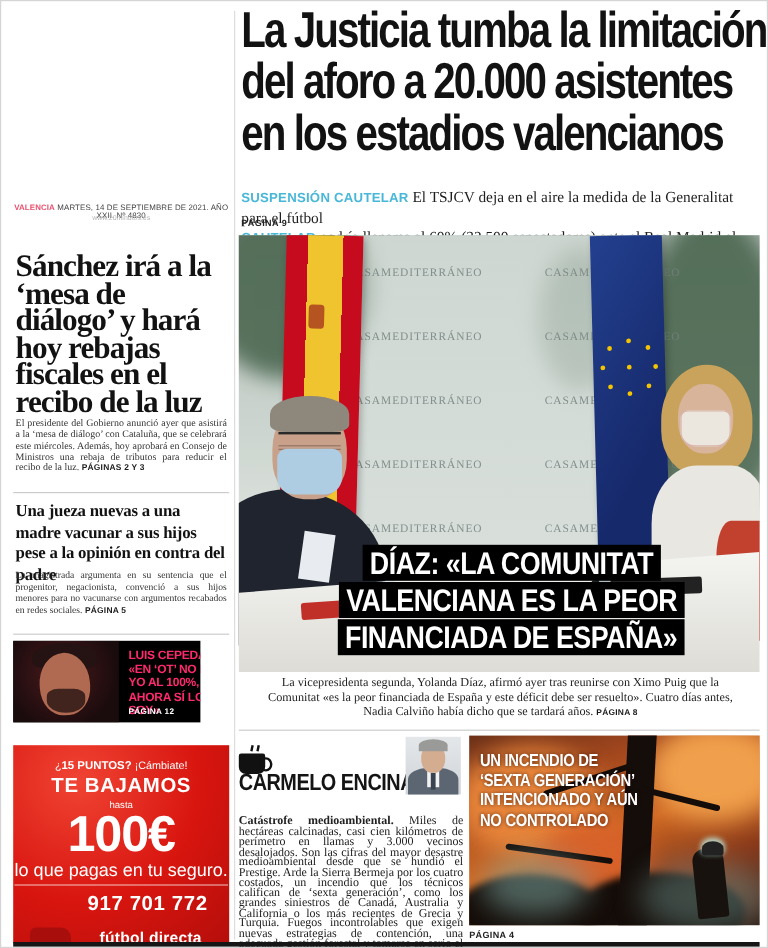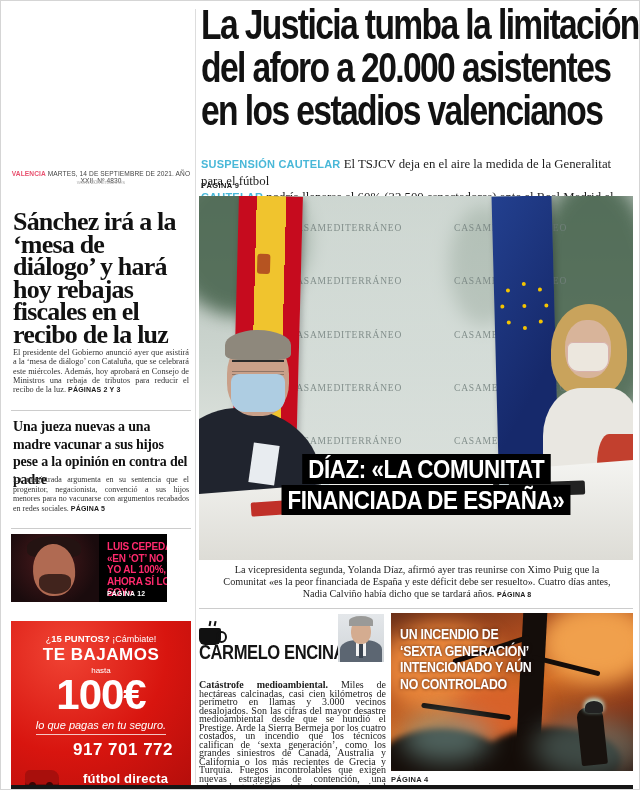--- a/index.html
+++ b/index.html
@@ -47,21 +47,21 @@
   .promo-quote{left:96px;top:7px;width:82px;color:#ff2a6d;font-weight:bold;font-size:10px;line-height:11.5px;letter-spacing:-.2px;}
   .promo-pref{left:96px;top:56px;color:#fff;font-weight:bold;font-size:6.8px;letter-spacing:.3px;}
 
   
   .ad{left:10px;top:620px;width:180px;height:165px;background:radial-gradient(circle at 30% 18%,#f04434,#d8150f 55%,#b50e0b);color:#fff;text-align:center;overflow:hidden;}
   .ad-l1{margin-top:12px;font-size:9px;}
   .ad-l1 b{font-size:9.5px;}
   .ad-l2{font-size:17px;font-weight:bold;letter-spacing:.5px;margin-top:1px;}
   .ad-l3{font-size:8px;margin-top:1px;}
   .ad-amount{font-size:42px;font-weight:bold;line-height:40px;letter-spacing:-1px;}
-  .ad-sub{display:inline-block;font-size:11px;margin-top:2px;padding-bottom:3px;border-bottom:1px solid rgba(255,255,255,.75);font-style:italic;}
+  .ad-sub{display:inline-block;font-size:15px;margin-top:2px;padding-bottom:3px;border-bottom:1px solid rgba(255,255,255,.75);}
   .ad-phone{font-size:17px;font-weight:bold;margin-top:5px;letter-spacing:.5px;padding-left:44px;}
   .ad-brandrow{margin-top:8px;height:22px;position:relative;}
   .ad-car{position:absolute;left:14px;top:2px;width:34px;height:14px;background:#a80f0c;border-radius:5px 8px 2px 2px;box-shadow:0 3px 0 #7e0a08;}
   .ad-car:after{content:"";position:absolute;left:4px;bottom:-5px;width:7px;height:7px;background:#3a0505;border-radius:50%;box-shadow:17px 0 0 #3a0505;}
   .ad-brand{position:absolute;left:72px;top:3px;font-size:13px;font-weight:bold;letter-spacing:.2px;border-bottom:2px solid #fff;padding-bottom:1px;}
 
   
   .photo{left:198px;top:195px;width:434px;height:364px;overflow:hidden;background:linear-gradient(180deg,#b6c1ba 0%,#ccd5cf 45%,#dfe3de 70%,#e8e8e4 100%);}
   .green{background:#3c5a42;filter:blur(9px);border-radius:50%;opacity:.8;}
   .glass-pane{left:80px;top:0;width:250px;height:330px;background:linear-gradient(180deg,rgba(225,232,228,.55),rgba(210,218,214,.75));}
@@ -231,20 +231,21 @@
       <div class="tbl-item" style="left:52px;top:40px;width:78px;height:14px;background:#c03028;transform:rotate(-4deg);"></div>
       <div class="tbl-item" style="left:150px;top:36px;width:80px;height:12px;background:#2a2a2e;transform:rotate(-3deg);"></div>
       <div class="tbl-item" style="left:244px;top:30px;width:58px;height:10px;background:#fafafa;border:1px solid #d0d0c8;transform:rotate(-2deg);"></div>
       <div class="tbl-item" style="right:48px;top:22px;width:92px;height:14px;background:#222;transform:rotate(-2deg);"></div>
       <div class="tbl-item" style="left:120px;top:18px;width:10px;height:16px;background:rgba(210,225,230,.8);border-radius:2px;"></div>
       <div class="tbl-item" style="left:300px;top:10px;width:10px;height:16px;background:rgba(210,225,230,.8);border-radius:2px;"></div>
     </div>
 
     <div class="abs quote">
       <div class="line"><span class="cxc chip">DÍAZ: «LA COMUNITAT</span></div>
+      <div class="line"><span class="cxc chip">VALENCIANA ES LA PEOR</span></div>
       <div class="line"><span class="cxc chip">FINANCIADA DE ESPAÑA»</span></div>
     </div>
   </div>
 
   <div class="abs caption serif"><span>La vicepresidenta segunda, Yolanda Díaz, afirmó ayer tras reunirse con Ximo Puig que la Comunitat «es la peor financiada de España y este déficit debe ser resuelto». Cuatro días antes, Nadia Calviño había dicho que se tardará años. </span><span class="pref">PÁGINA 8</span></div>
   <div class="abs hdiv d3"></div>
 
   <div class="abs op">
     <div class="op-head">
       <div class="cup"></div>

